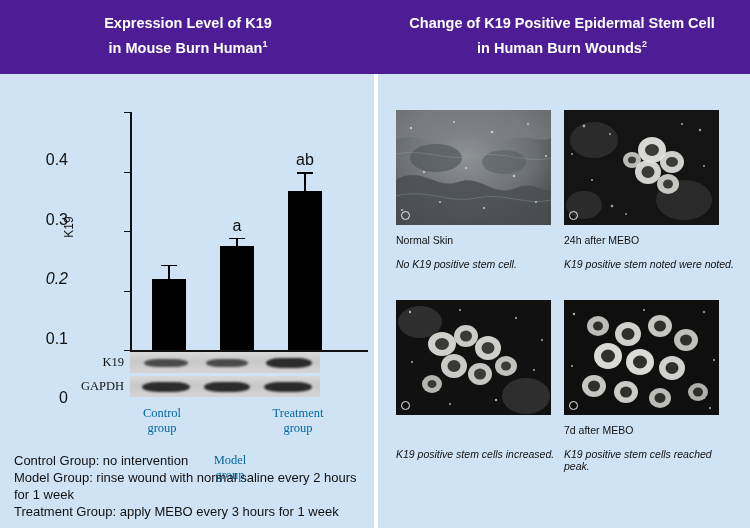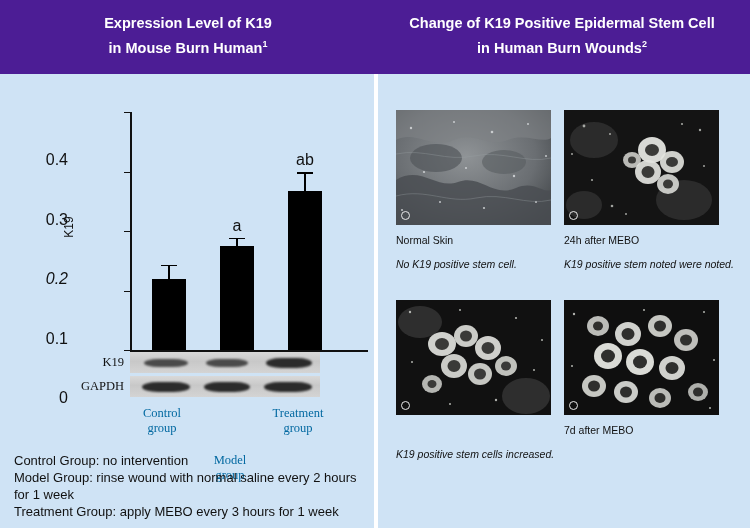--- a/index.html
+++ b/index.html
@@ -461,14 +461,15 @@
             <circle cx="140" cy="12" r="1"></circle>
             <circle cx="150" cy="60" r="1"></circle>
           <circle cx="8" cy="66" r="1"></circle>
             <circle cx="146" cy="108" r="1"></circle>
             <circle cx="80" cy="10" r="1"></circle>
         </g>
       </svg>
       <div class="scale-dot"></div>
     </div>
     <div class="micro-caption" style="left:186px; top:350px;">7d after MEBO</div>
+    <div class="micro-sub" style="left:186px; top:374px;">K19 positive stem cells reached peak.</div>
   </div>
 </div>
 
 </body></html>

